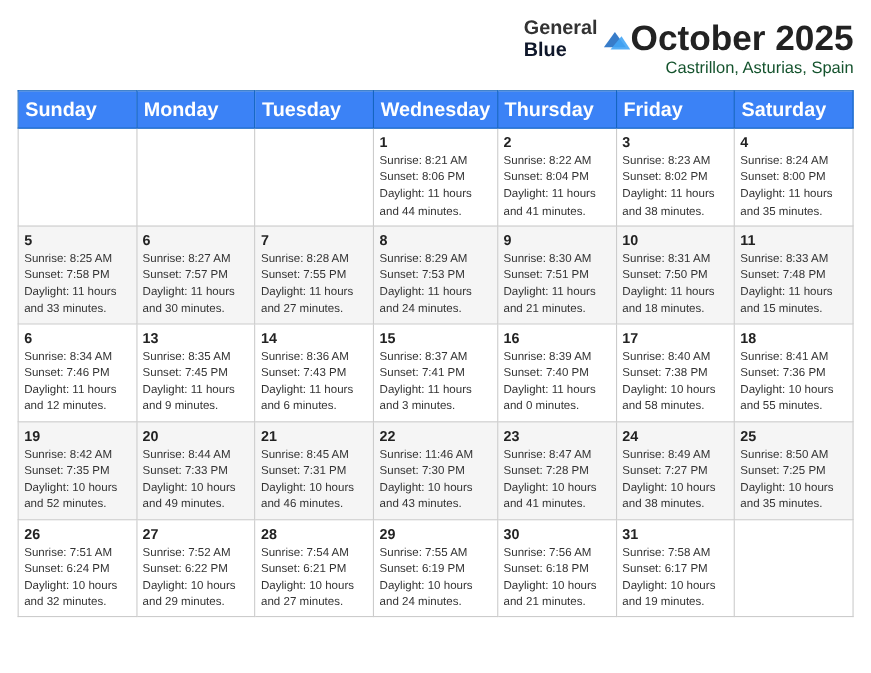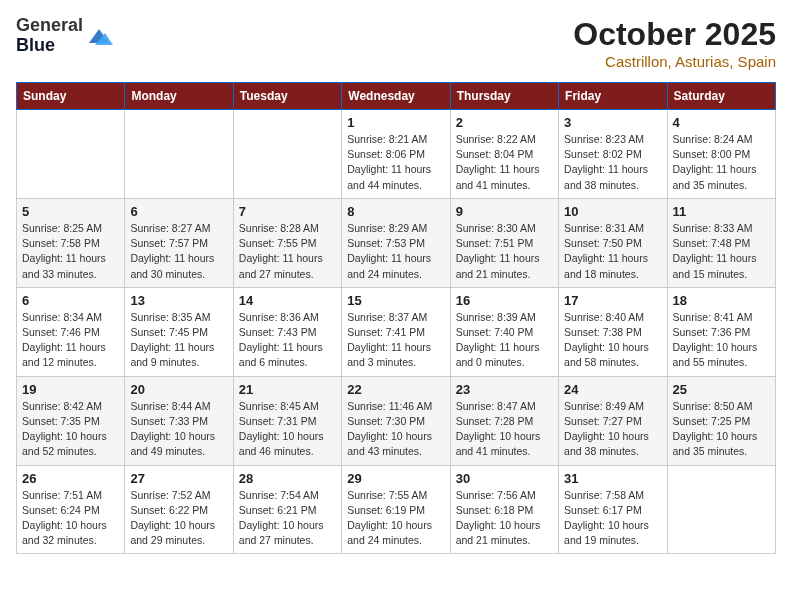--- a/index.html
+++ b/index.html
@@ -5,21 +5,21 @@
     * { box-sizing: border-box; margin: 0; padding: 0; }
     body {
       font-family: Arial, sans-serif;
       background: #fff;
       width: 792px;
       min-height: 612px;
       padding: 16px;
     }
     .header-area {
       display: flex;
-      justify-content: space-between;
+      justify-content: flex-end;
       align-items: flex-start;
       margin-bottom: 12px;
     }
     .logo {
       display: flex;
       align-items: center;
     }
     .logo-text {
       font-size: 18px;
       font-weight: bold;
@@ -35,31 +35,31 @@
     .title-block {
       text-align: right;
     }
     .month-title {
       font-size: 32px;
       font-weight: bold;
       color: #222;
     }
     .location-title {
       font-size: 15px;
-      color: #a16207;
+      color: #14532d;
     }
     .calendar-table {
       width: 100%;
       border-collapse: collapse;
       font-size: 11px;
     }
     .calendar-table thead th {
-      background-color: #7f1d1d;
+      background-color: #3b82f6;
       color: #fff;
-      font-size: 12px;
+      font-size: 18px;
       font-weight: bold;
       padding: 6px 6px;
       text-align: left;
       border: 1px solid #1565c0;
     }
     .calendar-table tbody td {
       border: 1px solid #ccc;
       vertical-align: top;
       padding: 5px 5px;
       width: calc(100% / 7);

